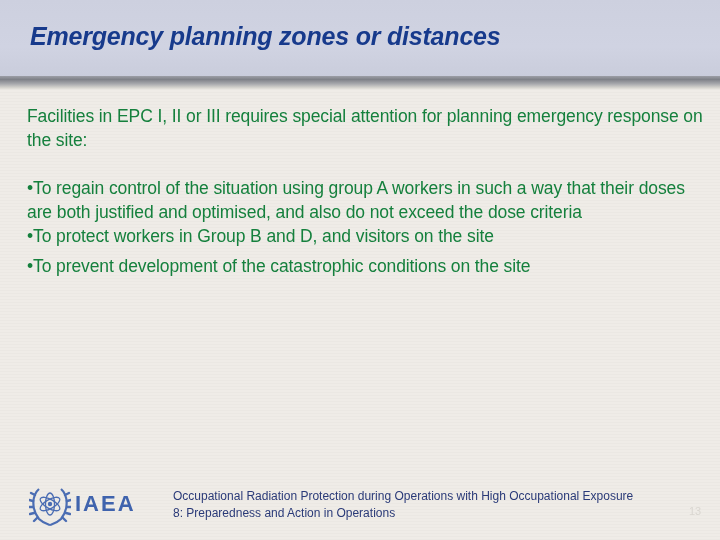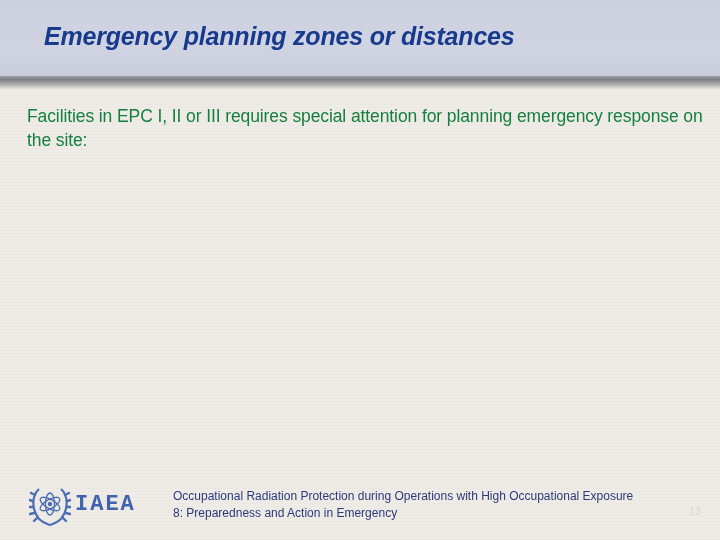--- a/index.html
+++ b/index.html
@@ -30,21 +30,21 @@
     }
     .header-shadow {
       position: absolute;
       left: 0; top: 76px;
       width: 720px;
       height: 14px;
       background: linear-gradient(to bottom, #9c9ea6 0%, #7f8188 25%, #a6a7ab 55%, #d8d6d0 85%, #eeebe6 100%);
     }
     .title {
       position: absolute;
-      left: 44px;
+      left: 30px;
       top: 22px;
       margin: 0;
       font-family: "Liberation Sans", sans-serif;
       font-size: 25px;
       font-weight: bold;
       font-style: italic;
       color: #173a8c;
       letter-spacing: -0.2px;
       white-space: nowrap;
     }
@@ -95,21 +95,21 @@
       width: 128px;
       height: 46px;
       display: flex;
       align-items: center;
     }
     .logo svg {
       display: block;
     }
     .logo-text {
       margin-left: 4px;
-      font-family: Liberation Mono, monospace;
+      font-family: Liberation Sans, sans-serif;
       font-weight: bold;
       font-size: 22px;
       color: #3f63ad;
       letter-spacing: 2px;
     }
     .footer-text {
       position: absolute;
       left: 173px;
       top: 10px;
       font-size: 12px;
@@ -135,20 +135,23 @@
 
   <div class="header-band">
     <h1 class="title">Emergency planning zones or distances</h1>
   </div>
   <div class="header-shadow"></div>
 
   <div class="content">
     <p class="para para-intro">Facilities in EPC I, II or III requires special attention for planning emergency response on the site:</p>
 
     <ul class="bullet-list">
+      <li class="bullet-item first"><span class="dot">•</span><span>To regain control of the situation using group A workers in such a way that their doses are both justified and optimised, and also do not exceed the dose criteria</span></li>
+      <li class="bullet-item"><span class="dot">•</span><span>To protect workers in Group B and D, and visitors on the site</span></li>
+      <li class="bullet-item"><span class="dot">•</span><span>To prevent development of the catastrophic conditions on the site</span></li>
     </ul>
 
   </div>
 
   <div class="footer">
     <div class="logo">
       <span>
         <svg width="42" height="46" viewBox="0 0 42 46">
 
           <path d="M10 8 C3 14, 2 28, 10 38 C14 42, 18 43, 21 44" fill="none" stroke="#4b6db3" stroke-width="2.2"></path>
@@ -161,19 +164,19 @@
           <ellipse cx="21" cy="23" rx="11" ry="4.5" fill="none" stroke="#4b6db3" stroke-width="1.3" transform="rotate(-30 21 23)"></ellipse>
           <ellipse cx="21" cy="23" rx="11" ry="4.5" fill="none" stroke="#4b6db3" stroke-width="1.3" transform="rotate(90 21 23)"></ellipse>
           <circle cx="21" cy="23" r="2.2" fill="#4b6db3"></circle>
         </svg>
       </span>
       <span class="logo-text">IAEA</span>
     </div>
 
     <div class="footer-text">
       <span class="footer-line">Occupational Radiation Protection during Operations with High Occupational Exposure</span>
-      <span class="footer-line">8: Preparedness and Action in Emergency</span>
+      <span class="footer-line">8: Preparedness and Action in Operations</span>
     </div>
 
     <div class="page-number">13</div>
   </div>
 
 </div>
 
 </body></html>

